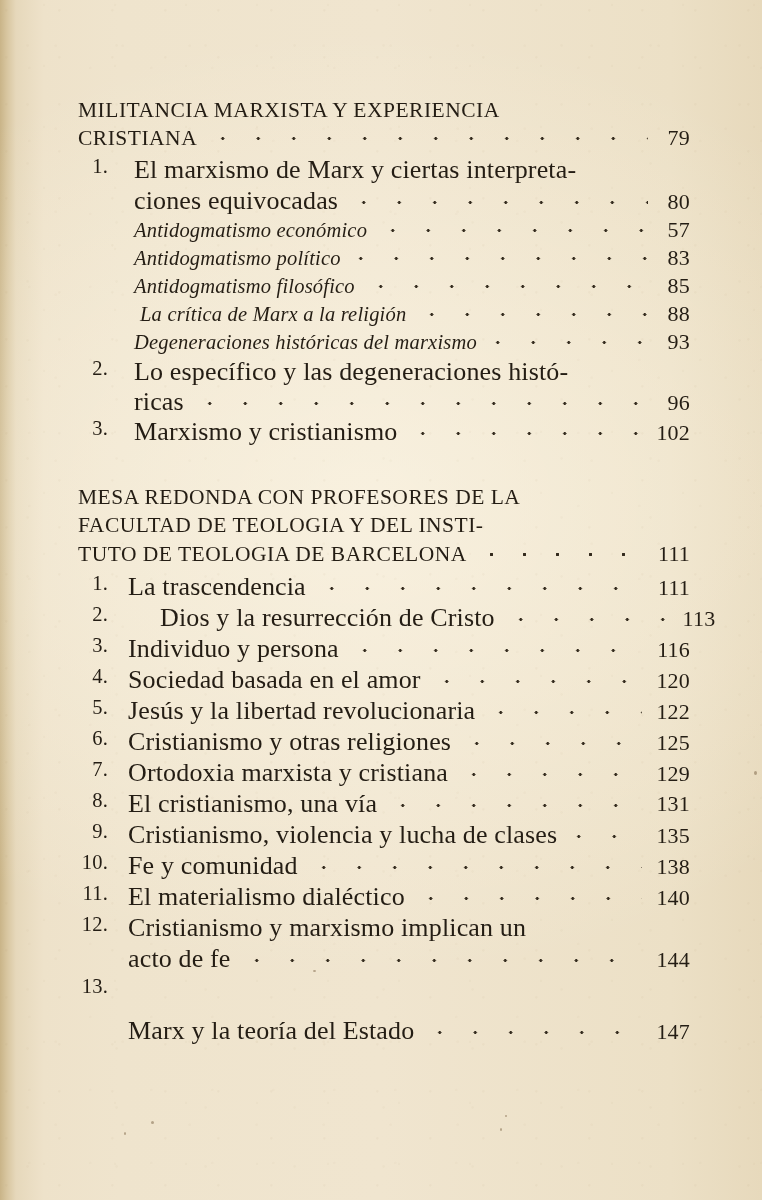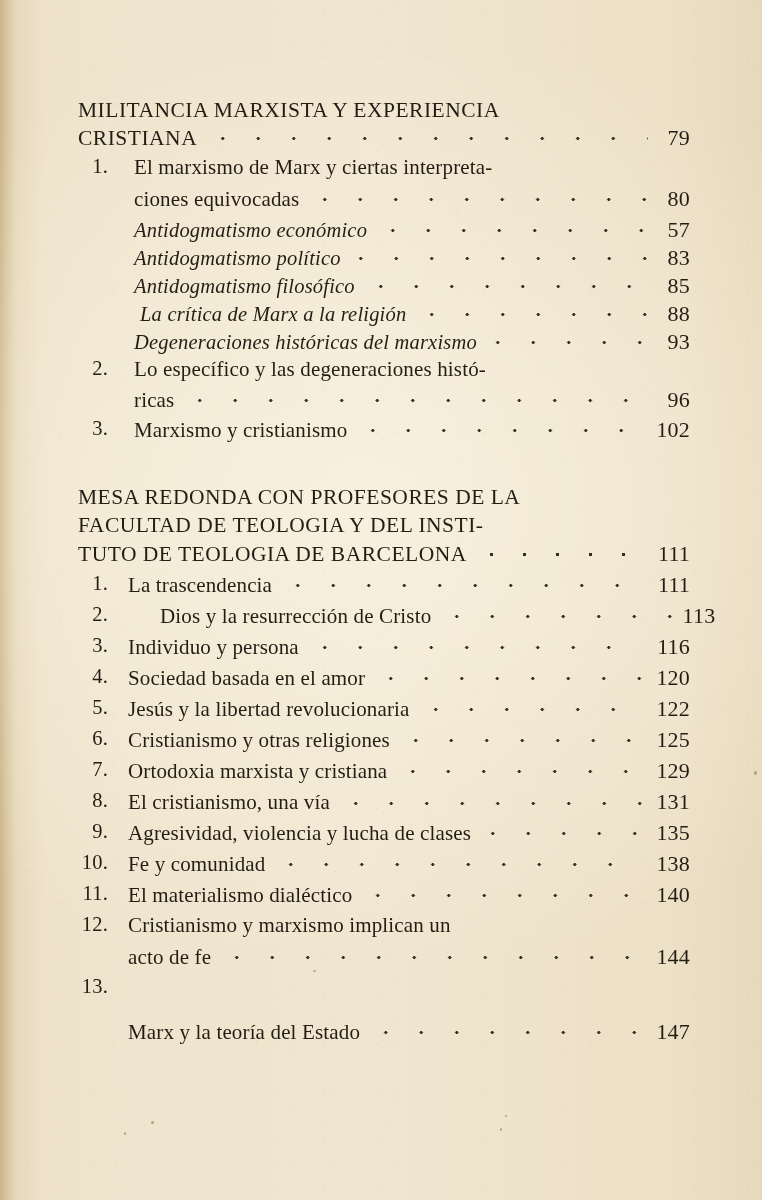--- a/index.html
+++ b/index.html
@@ -57,21 +57,21 @@
   }
 
   .num {
     position: absolute;
     text-align: right;
     font-size: 20.5px;
     letter-spacing: 0.2px;
   }
 
   .txt {
-    font-size: 21px;
+    font-size: 26px;
     letter-spacing: 0.15px;
   }
   .txt.ital {
     font-style: italic;
     font-size: 20.5px;
     letter-spacing: 0.2px;
   }
 
   .leader {
     flex: 1 1 auto;
@@ -247,21 +247,21 @@
 
   <div class="num" style="left:74px; top:789px; width:34px;">8.</div>
   <div class="toc-line" style="left:128px; top:789px; width:562px;align-items:center;">
     <span class="txt">El cristianismo, una vía</span>
     <span class="leader"></span>
     <span class="pg" style="width:46px;">131</span>
   </div>
 
   <div class="num" style="left:74px; top:820px; width:34px;">9.</div>
   <div class="toc-line" style="left:128px; top:820px; width:562px;">
-    <span class="txt">Agresividad, violencia y lucha de clases</span>
+    <span class="txt">Cristianismo, violencia y lucha de clases</span>
     <span class="leader" style="margin-left:4px;"></span>
     <span class="pg" style="width:46px;">135</span>
   </div>
 
   <div class="num" style="left:68px; top:851px; width:40px;">10.</div>
   <div class="toc-line" style="left:128px; top:851px; width:562px;">
     <span class="txt">Fe y comunidad</span>
     <span class="leader"></span>
     <span class="pg" style="width:46px;">138</span>
   </div>

